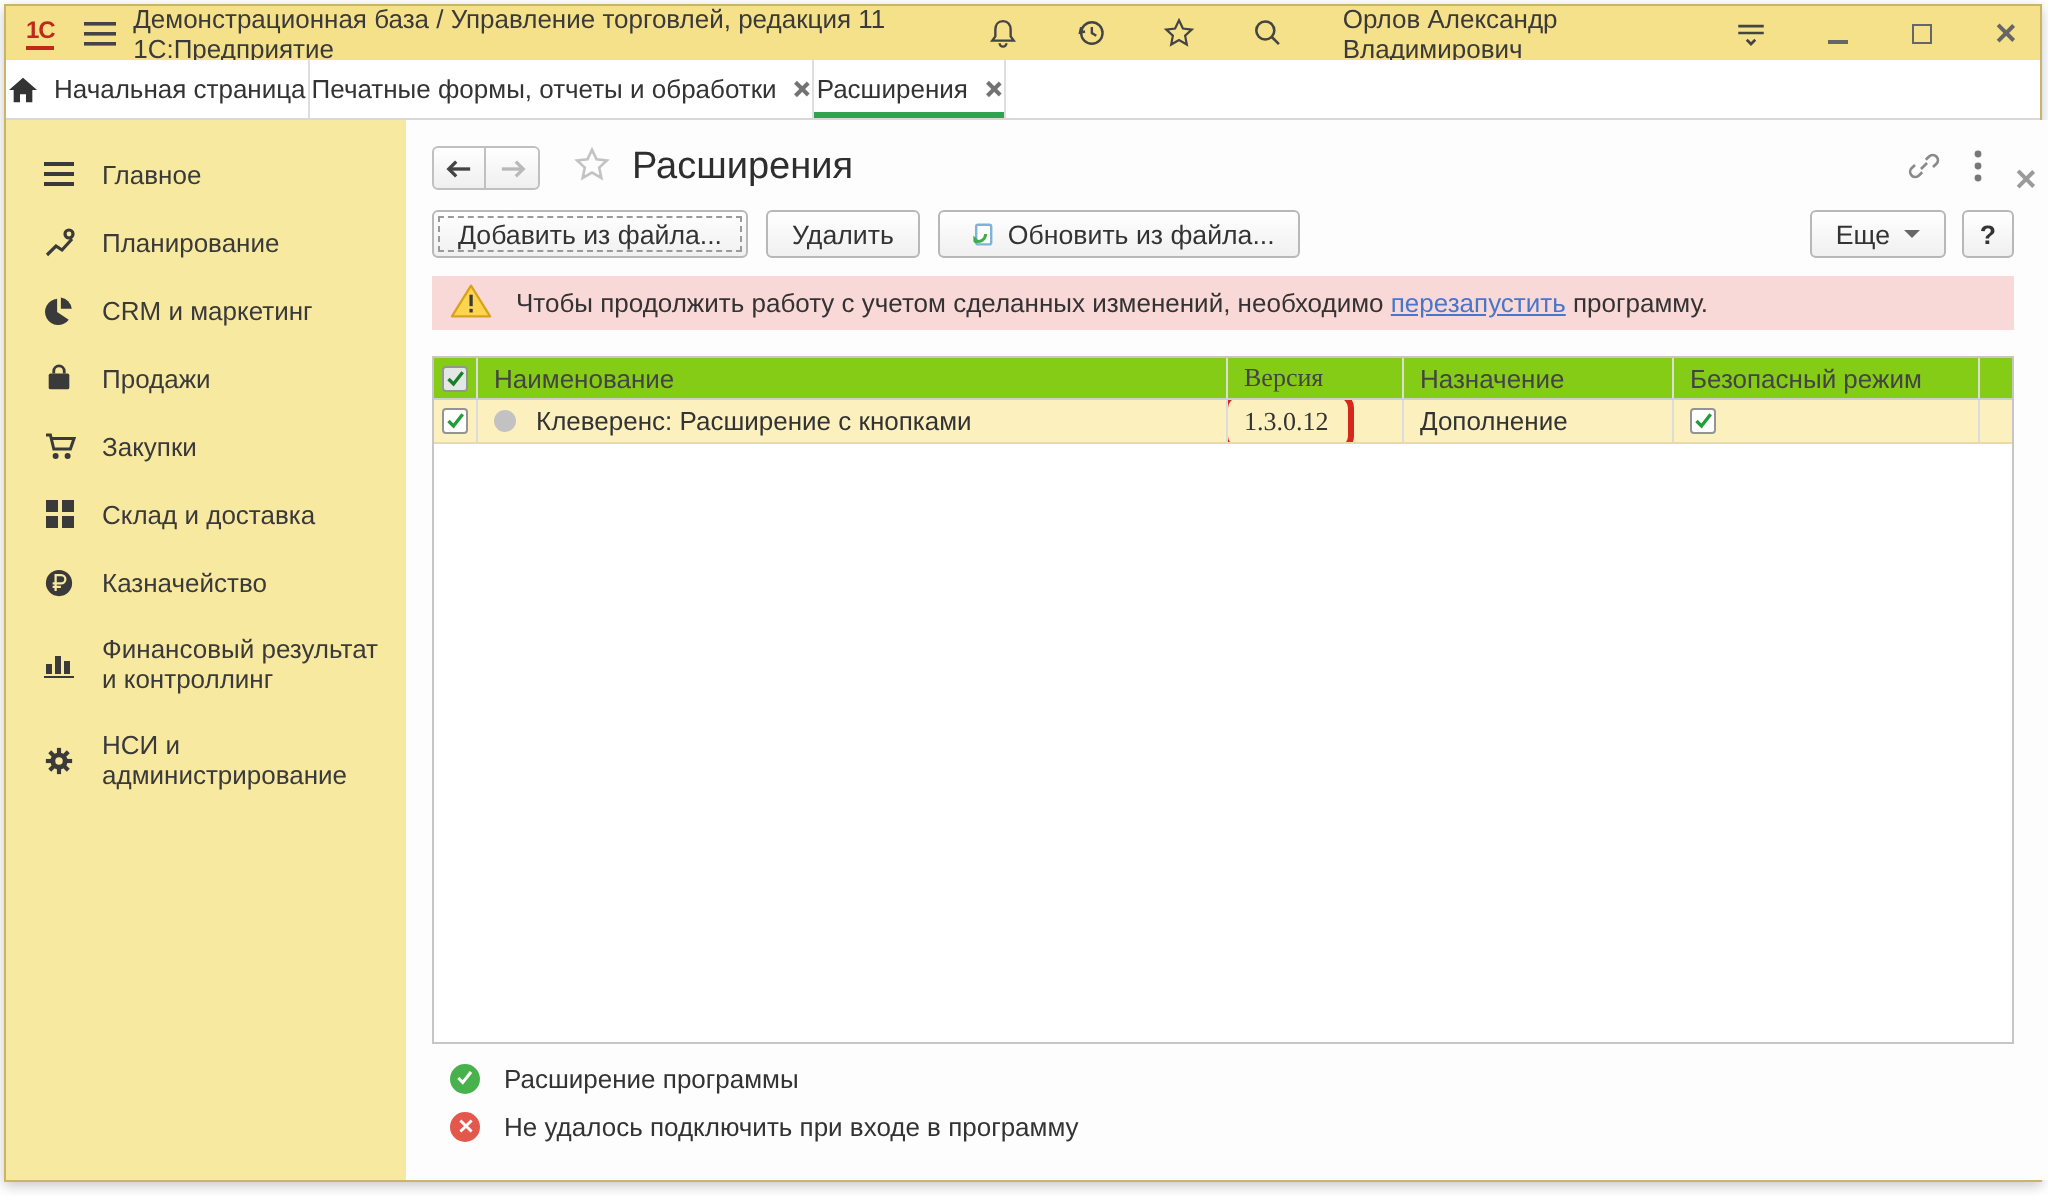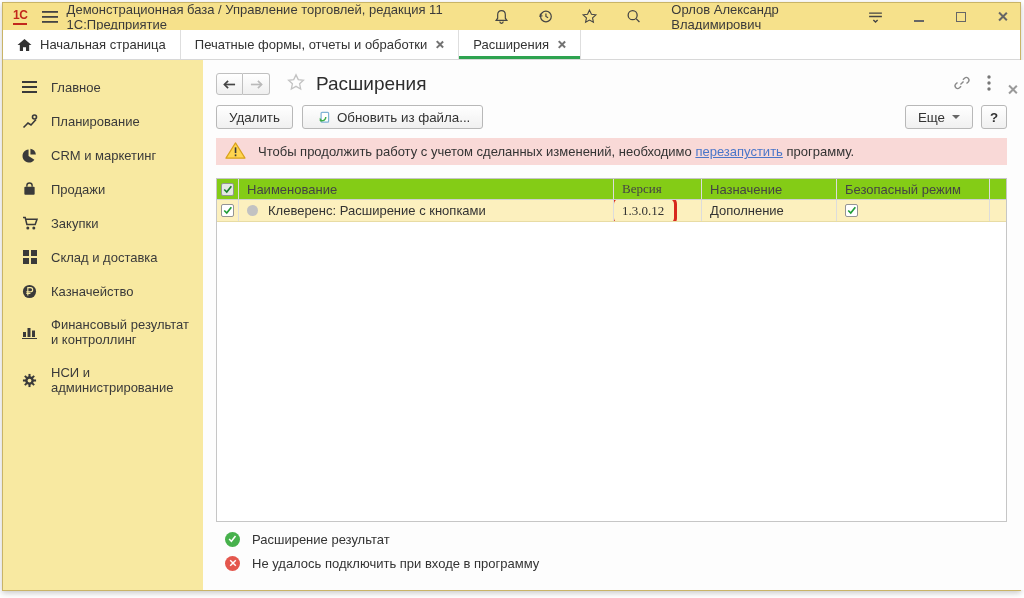--- a/index.html
+++ b/index.html
@@ -24,21 +24,21 @@
   .min-glyph { width:10px; border-bottom:2px solid #666; height:10px; }
   .max-glyph { width:10px; height:10px; border:1.5px solid #666; }
   .x-glyph { position:relative; width:11px; height:11px; }
   .x-glyph::before,.x-glyph::after { content:""; position:absolute; left:5px; top:0;
     width:1.6px; height:11px; background:#666; }
   .x-glyph::before { transform:rotate(45deg);} .x-glyph::after { transform:rotate(-45deg);}
 
   
   .tabbar { height:30px; background:#fff; border-bottom:1px solid #d8d8d8;
     display:flex; flex:0 0 auto; }
-  .tab { display:flex; align-items:center; gap:8px; padding:0 14px; border-right:1px solid #dedede;
+  .tab { display:flex; align-items:center; gap:8px; padding:0 1px; border-right:1px solid #dedede;
     color:#333; }
   .tab.active { box-shadow:inset 0 -3px 0 #2ea350; }
   .tab-x { position:relative; width:9px; height:9px; opacity:.75; }
   .tab-x::before,.tab-x::after { content:""; position:absolute; left:4px; top:0; width:1.5px; height:9px; background:#444; }
   .tab-x::before{ transform:rotate(45deg);} .tab-x::after{ transform:rotate(-45deg);}
 
   
   .main { display:flex; flex:1 1 auto; min-height:0; }
   .sidebar { width:200px; background:#f8e9a1; flex:0 0 auto; padding-top:10px; }
   .side-item { display:flex; align-items:center; gap:13px; padding:9px 10px 9px 18px;
@@ -327,20 +327,21 @@
                   <circle cx="2" cy="8" r="1.7"></circle>
                   <circle cx="2" cy="14" r="1.7"></circle>
                 </g>
               </svg>
           </span>
           <span><span class="x-glyph" style="opacity:.65"></span></span>
         </span>
       </div>
 
       <div class="command-bar">
+        <button class="btn default">Добавить из файла...</button>
         <button class="btn">Удалить</button>
         <button class="btn">
           <span class="bic">
             <svg width="15" height="15" viewBox="0 0 16 16">
                 <rect x="6.5" y="2.5" width="8" height="10.5" rx="1" fill="#fff" stroke="#7fb3d5" stroke-width="1.3"></rect>
                 <path d="M11.5 7.5c0 3-2.5 4.5-6 3.8" fill="none" stroke="#3fae49" stroke-width="1.6"></path>
                 <path d="M5 8.2v3.4h3.4z" fill="#3fae49"></path>
               </svg>
           </span>
           <span>Обновить из файла...</span>
@@ -413,21 +414,21 @@
         <div class="t-body-empty"></div>
       </div>
 
       <div class="legend">
         <div class="leg-row">
           <span class="leg-ic ok">
             <svg width="9" height="8" viewBox="0 0 12 10">
                 <path d="M1.5 5l3 3 5.5-7" fill="none" stroke="#fff" stroke-width="2"></path>
               </svg>
           </span>
-          <span>Расширение результат</span>
+          <span>Расширение программы</span>
         </div>
         <div class="leg-row">
           <span class="leg-ic fail">
             <svg width="8" height="8" viewBox="0 0 10 10">
                 <path d="M1.5 1.5l7 7M8.5 1.5l-7 7" stroke="#fff" stroke-width="1.8"></path>
               </svg>
           </span>
           <span>Не удалось подключить при входе в программу</span>
         </div>
       </div>

